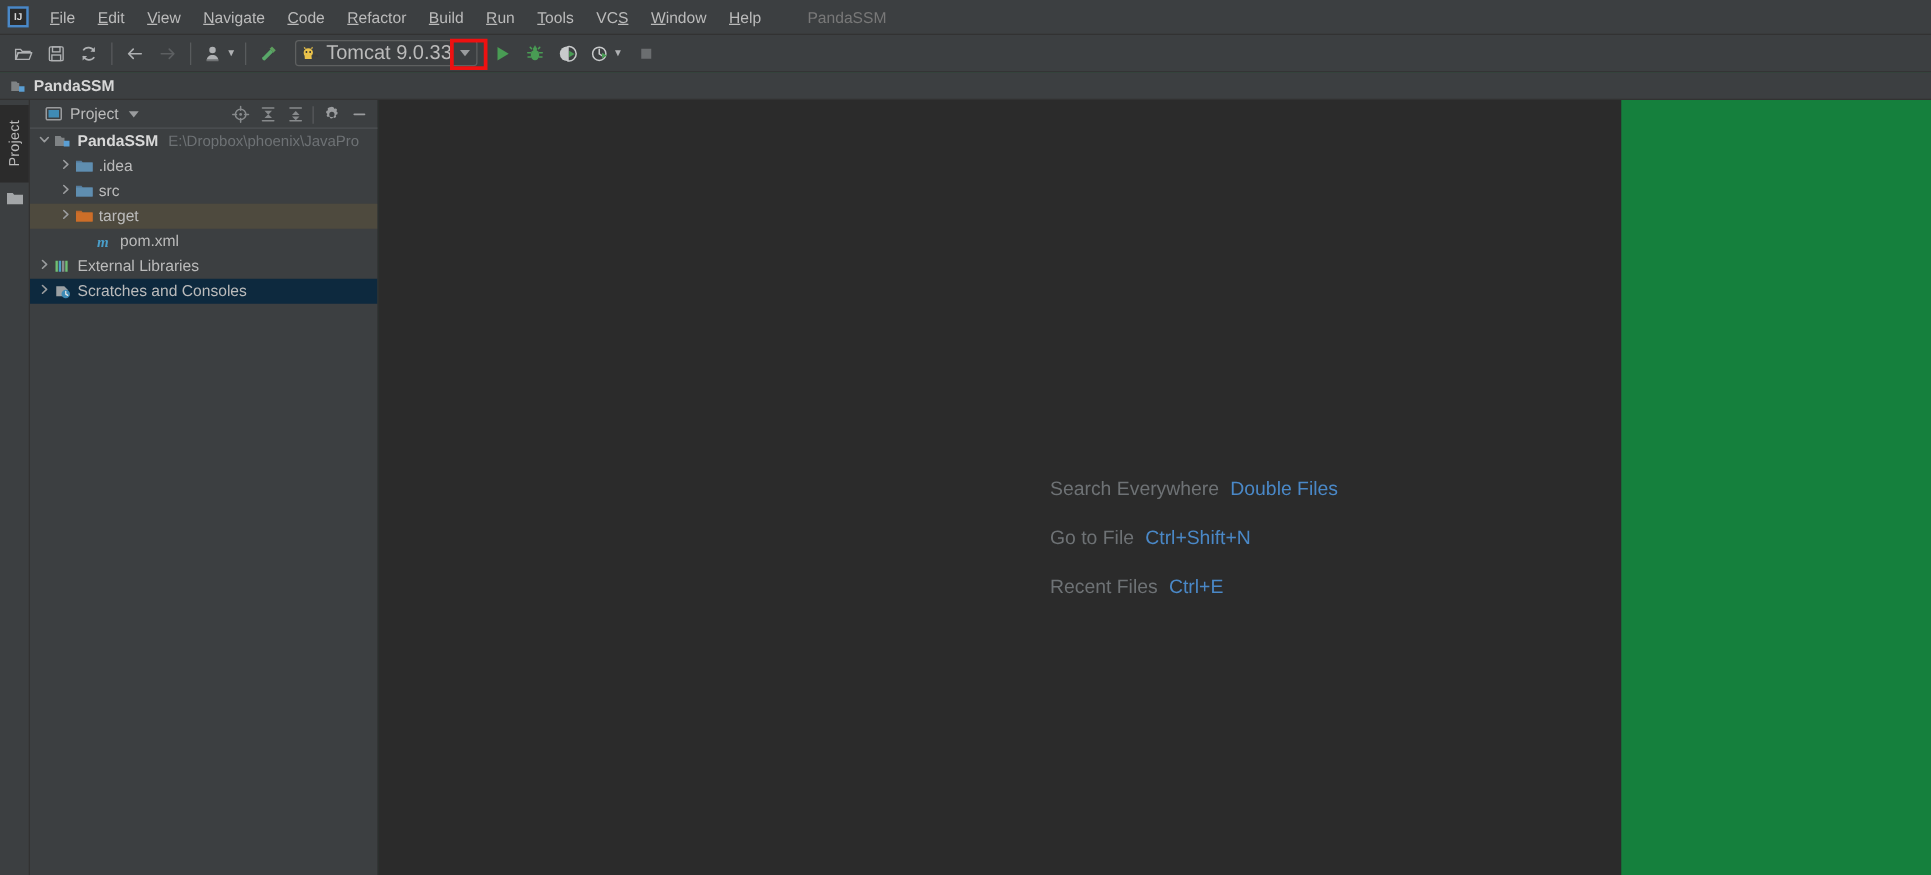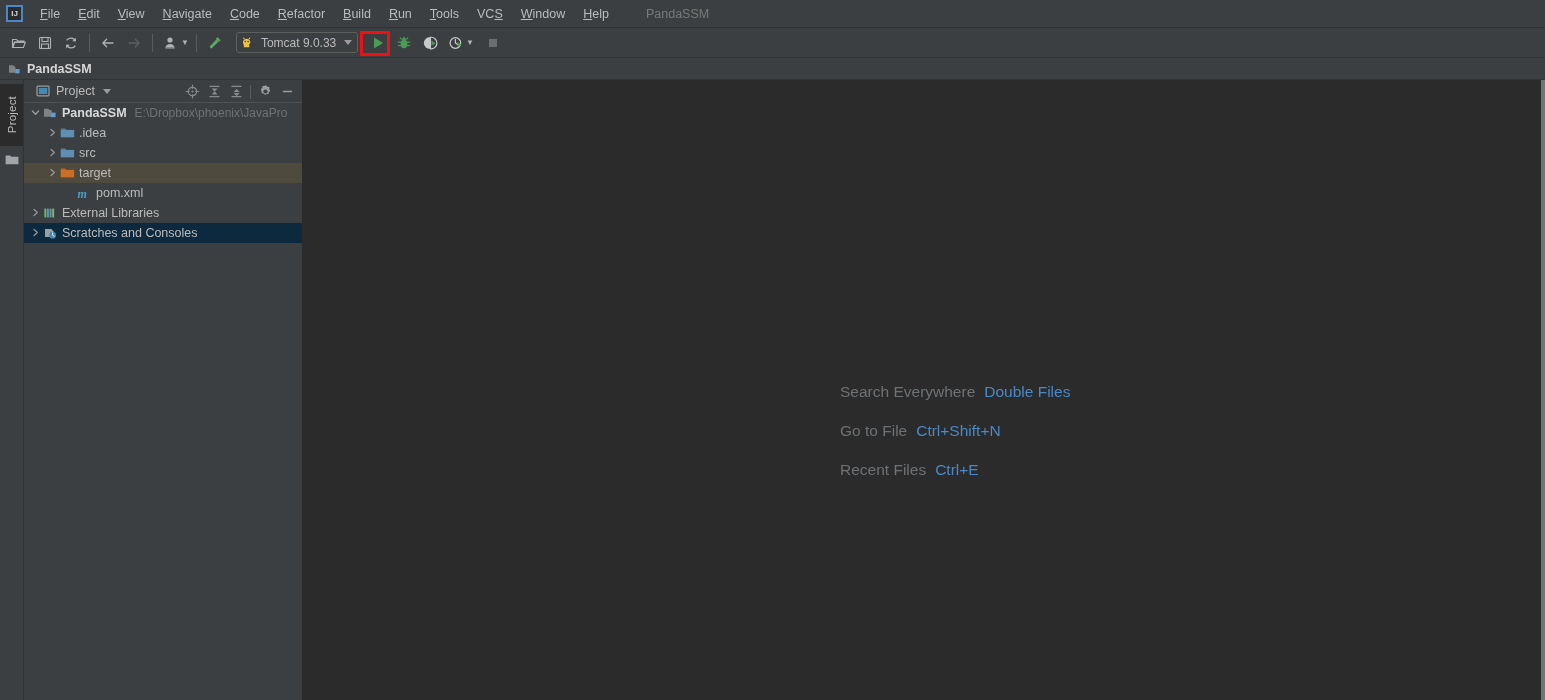--- a/index.html
+++ b/index.html
@@ -6,21 +6,21 @@
     margin: 0; padding: 0;
     width: 1545px; height: 700px;
     overflow: hidden;
     background: #2b2b2b;
     font-family: "Liberation Sans", sans-serif;
     -webkit-font-smoothing: antialiased;
   }
   #app {
     position: relative;
     width: 1545px; height: 700px;
-    background: #737373;
+    background: #15803d;
   }
 
   
   .menubar {
     position: absolute; left: 0; top: 0;
     width: 1545px; height: 28px;
     background: #3c3f41;
     border-bottom: 1px solid #323232;
     display: flex; align-items: center;
     box-sizing: border-box;
@@ -93,21 +93,21 @@
     border: 1px solid #5e6060;
     border-radius: 3px;
     background: #3c3f41;
     display: flex; align-items: center;
     padding: 0 5px 0 4px;
     margin-left: 8px; margin-right: 6px;
     box-sizing: border-box;
     flex: none;
   }
   .run-combo-label {
-    font-size: 12px; color: #bbbbbb;
+    font-size: 16px; color: #bbbbbb;
     margin-left: 5px; margin-right: 7px;
     white-space: nowrap;
   }
   .cat-icon { width: 15px; height: 13px; flex: none; }
 
   
   .run-highlight {
     position: absolute;
     left: 360px; top: 31px;
     width: 30px; height: 25px;
@@ -250,21 +250,21 @@
 
   
   .pp-scrollgutter {
     position: absolute; right: 0; top: 23px;
     width: 9px; height: 597px;
   }
 
   
   .editor {
     position: absolute; left: 303px; top: 80px;
-    width: 1238px; height: 620px;
+    width: 994px; height: 620px;
     background: #2b2b2b;
   }
   .hints {
     position: absolute;
     left: 537px;
     top: 292px;
   }
   .hint-row {
     height: 39px;
     display: flex; align-items: center;

